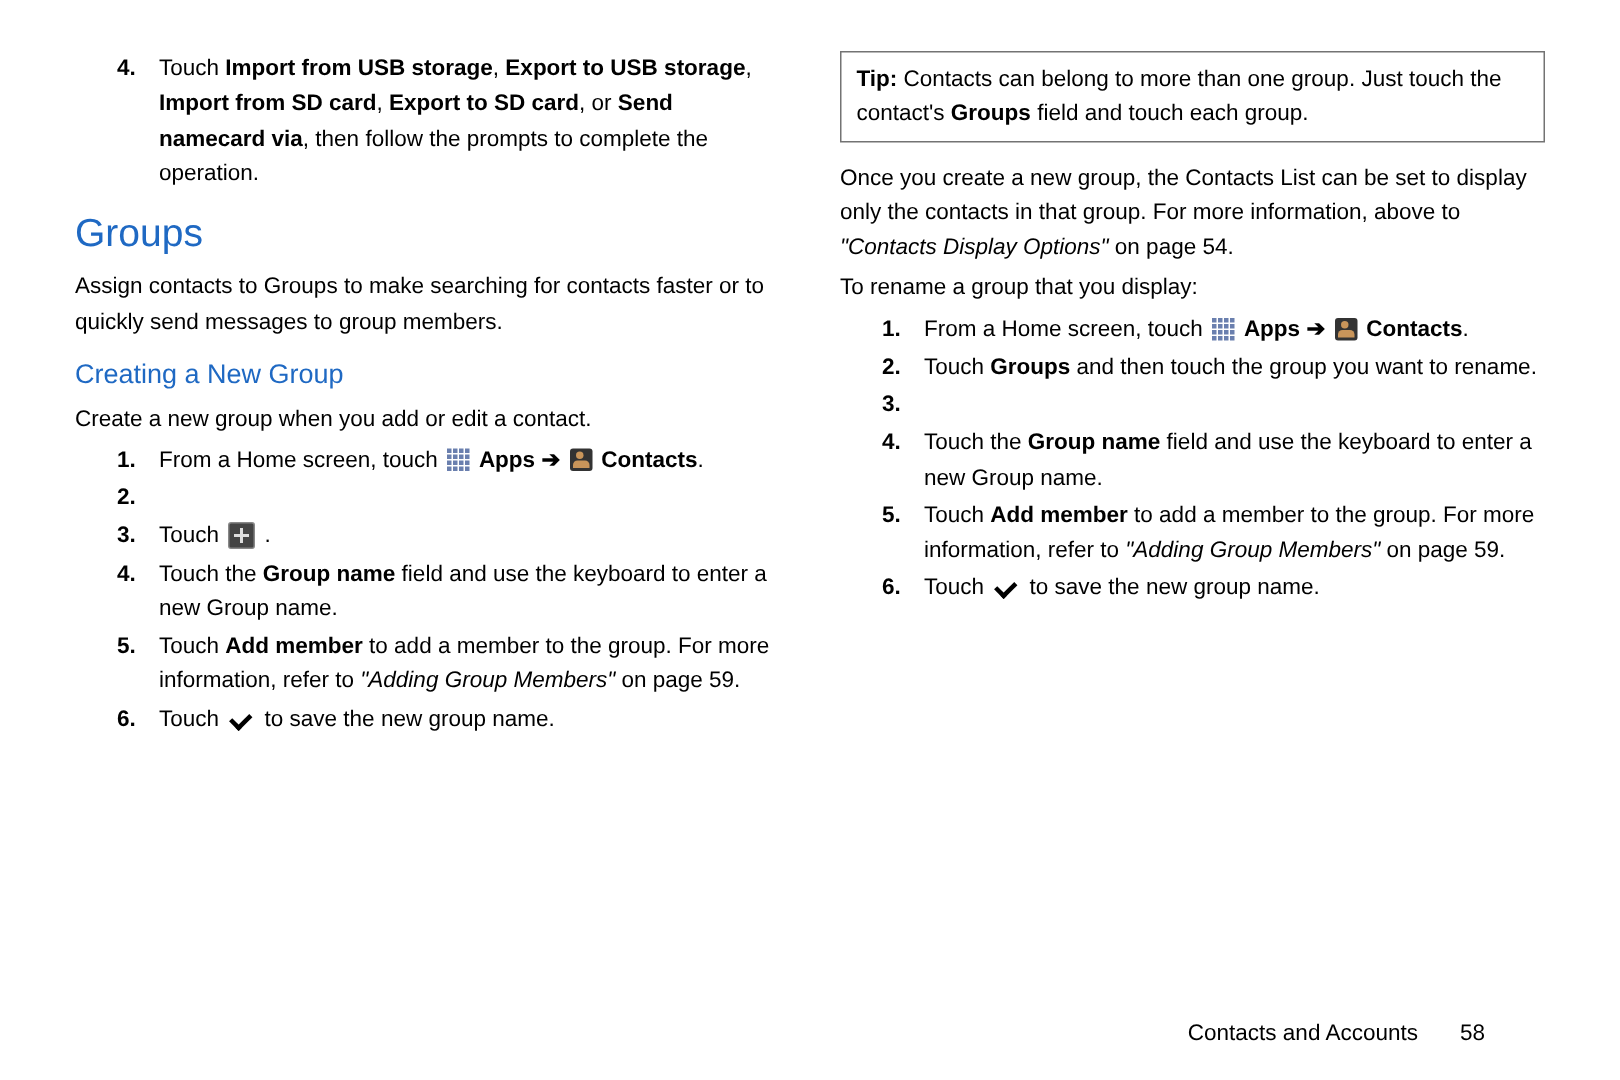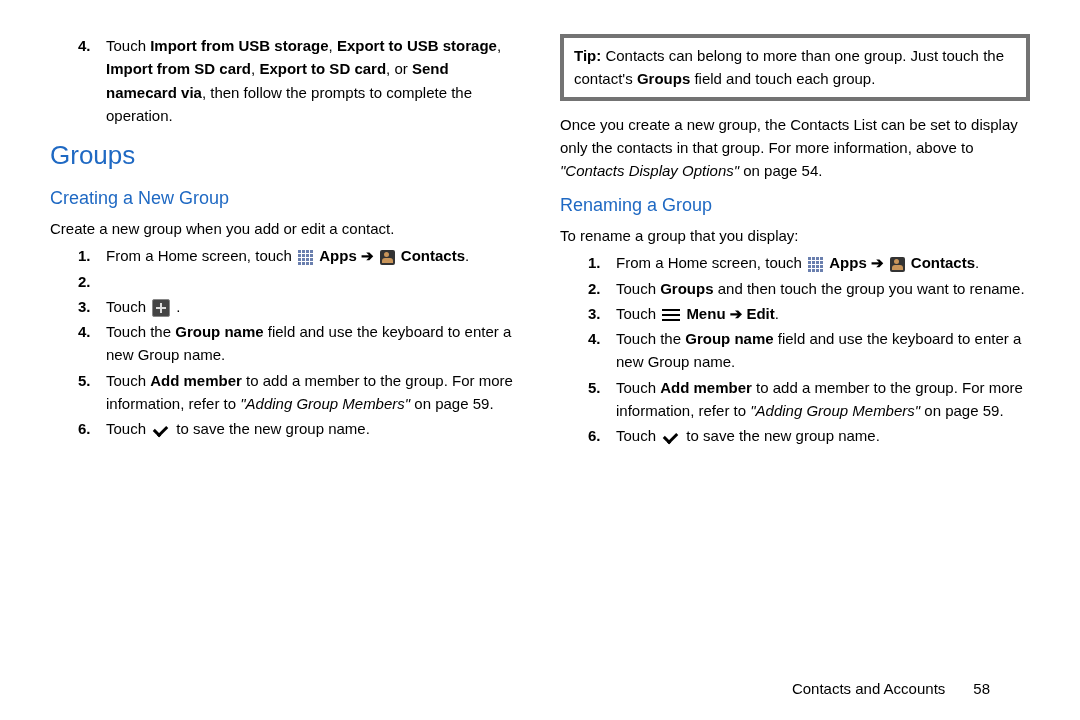--- a/index.html
+++ b/index.html
@@ -53,21 +53,21 @@
   ol.steps .num {
     width: 28px;
     flex-shrink: 0;
     font-weight: bold;
     padding-left: 28px;
   }
   ol.steps .body {
     flex: 1;
   }
   .tipbox {
-    border: 4px solid #737373;
+    border: 1px solid #737373;
     padding: 6px 10px;
     margin: 4px 0 12px 0;
   }
   .footer {
     text-align: right;
     padding-right: 40px;
     padding-top: 10px;
     font-size: 15px;
   }
   .footer .pn { margin-left: 28px; margin-top: 34px; }
@@ -131,20 +131,21 @@
       <ol class="steps">
         <li>
           <span class="num">4.</span>
           <span class="body">
             <span>Touch </span><span class="b">Import from USB storage</span><span>, </span><span class="b">Export to USB storage</span><span>, </span><span class="b">Import from SD card</span><span>, </span><span class="b">Export to SD card</span><span>, or </span><span class="b">Send namecard via</span><span>, then follow the prompts to complete the operation.</span>
           </span>
         </li>
       </ol>
 
       <h2 class="section">Groups</h2>
+      <p>Assign contacts to Groups to make searching for contacts faster or to quickly send messages to group members.</p>
 
       <h3 class="subsection">Creating a New Group</h3>
       <p>Create a new group when you add or edit a contact.</p>
 
       <ol class="steps">
         <li>
           <span class="num">1.</span>
           <span class="body">
             <span>From a Home screen, touch </span><span class="ico apps-icon"></span> <span class="b">Apps</span><span class="arrow"> ➔ </span><span class="ico contacts-icon"></span> <span class="b">Contacts</span><span>.</span>
           </span>
@@ -181,41 +182,37 @@
 
     <div class="col">
       <div class="tipbox">
         <span class="b">Tip:</span><span> Contacts can belong to more than one group. Just touch the contact's </span><span class="b">Groups</span><span> field and touch each group.</span>
       </div>
 
       <p>
         <span>Once you create a new group, the Contacts List can be set to display only the contacts in that group. For more information, above to </span><span class="it">"Contacts Display Options"</span><span>  on page 54.</span>
       </p>
 
-      <h3 class="subsection">Renaming a Group</h3>
       <p>To rename a group that you display:</p>
 
       <ol class="steps">
         <li>
           <span class="num">1.</span>
           <span class="body">
             <span>From a Home screen, touch </span><span class="ico apps-icon"></span> <span class="b">Apps</span><span class="arrow"> ➔ </span><span class="ico contacts-icon"></span> <span class="b">Contacts</span><span>.</span>
           </span>
         </li>
         <li>
           <span class="num">2.</span>
           <span class="body">
             <span>Touch </span><span class="b">Groups</span><span> and then touch the group you want to rename.</span>
           </span>
         </li>
         <li>
           <span class="num">3.</span>
-          <span class="body">
-            <span>Touch </span><span class="ico menu-icon"></span> <span class="b">Menu</span><span class="arrow"> ➔ </span><span class="b">Edit</span><span>.</span>
-          </span>
         </li>
         <li>
           <span class="num">4.</span>
           <span class="body">
             <span>Touch the </span><span class="b">Group name</span><span> field and use the keyboard to enter a new Group name.</span>
           </span>
         </li>
         <li>
           <span class="num">5.</span>
           <span class="body">

